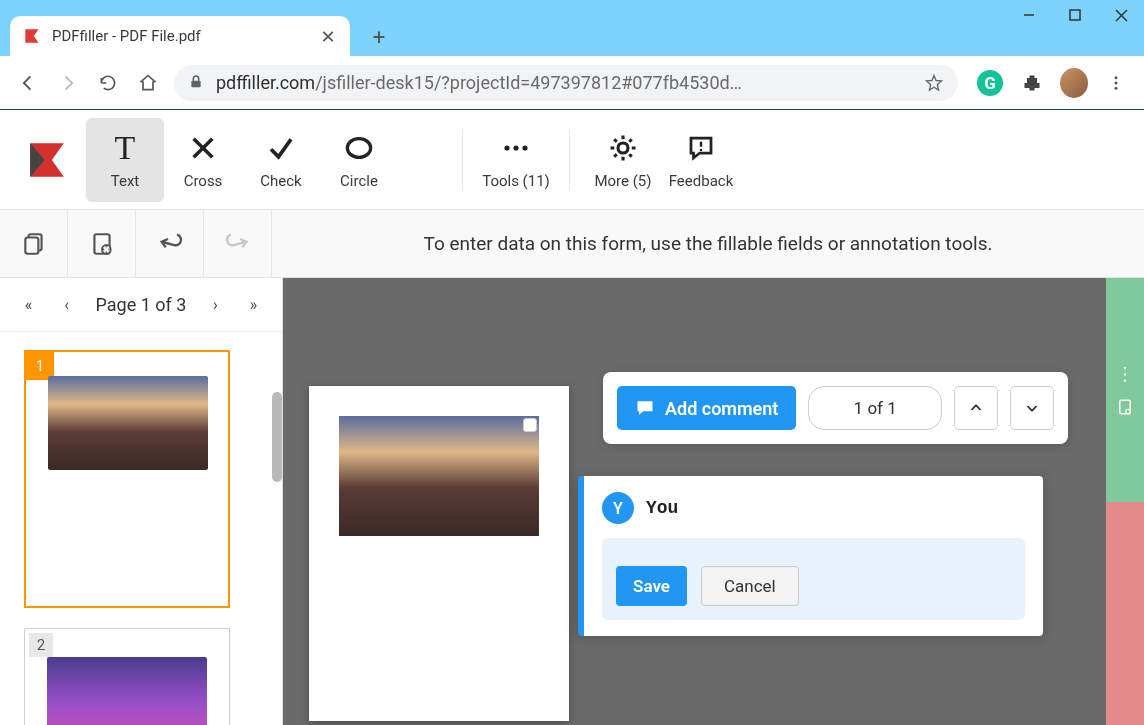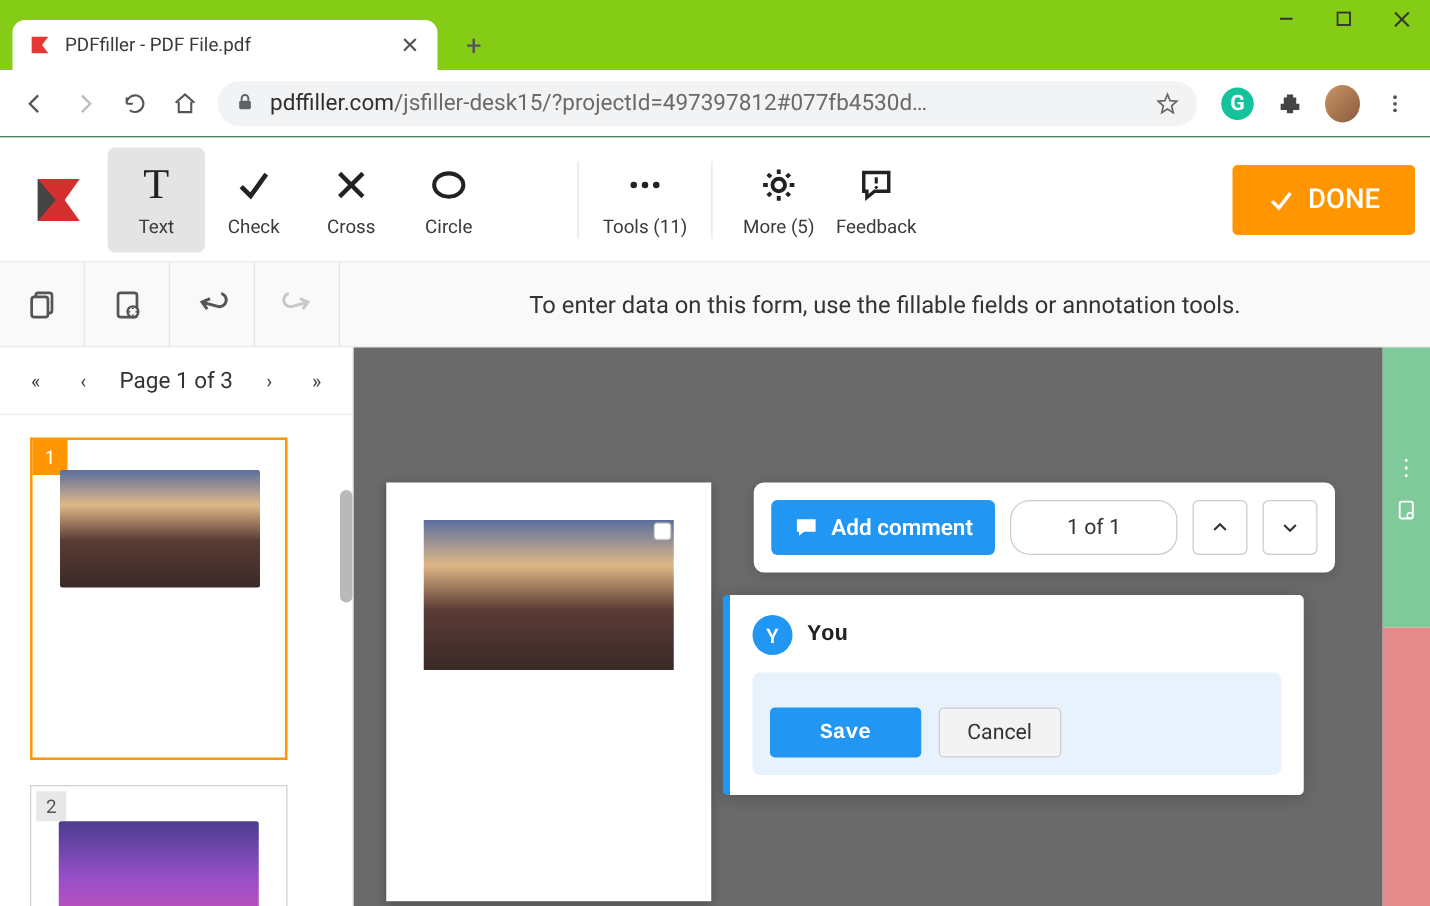--- a/index.html
+++ b/index.html
@@ -1,19 +1,19 @@
 <!DOCTYPE html>
 <html><head>
 <meta charset="utf-8">
 <style>
 * { box-sizing: border-box; margin: 0; padding: 0; font-family: -apple-system, BlinkMacSystemFont, "Segoe UI", Roboto, Arial, sans-serif; }
 body { width: 1144px; height: 725px; background: #fff; overflow: hidden; position: relative; }
 
 
-.window-chrome { height: 56px; background: #84cc16; display: flex; align-items: flex-end; position: relative; }
+.window-chrome { height: 56px; background: #7dd3fc; display: flex; align-items: flex-end; position: relative; }
 .window-controls { position: absolute; right: 0; top: 0; display: flex; height: 40px; }
 .win-btn { width: 46px; height: 30px; display: flex; align-items: center; justify-content: center; cursor: pointer; color: #333; }
 .browser-tab { background: #fff; border-radius: 10px 10px 0 0; height: 40px; display: flex; align-items: center; padding: 0 12px; margin-left: 10px; width: 340px; position: relative; }
 .tab-favicon { width: 20px; height: 20px; margin-right: 10px; }
 .tab-title { font-size: 15px; color: #3a3a3a; flex: 1; white-space: nowrap; overflow: hidden; text-overflow: ellipsis; }
 .tab-close { width: 20px; height: 20px; display: flex; align-items: center; justify-content: center; color: #555; cursor: pointer; font-size: 18px; }
 .new-tab { width: 30px; height: 30px; display: flex; align-items: center; justify-content: center; margin-left: 14px; margin-bottom: 4px; font-size: 22px; color: #555; cursor: pointer; }
 
 
 .url-bar-row { height: 54px; background: #fff; display: flex; align-items: center; padding: 0 8px; border-bottom: 1px solid #14532d; }
@@ -62,34 +62,34 @@
 .thumb2 .timg { position: absolute; top: 28px; left: 22px; width: 160px; height: 94px; background: linear-gradient(180deg,#4a3d8f 0%,#9a4fc9 50%,#d94fb0 100%); border-radius: 2px; }
 .scroll-ind { position: absolute; right: 0; top: 60px; width: 10px; height: 90px; background: #b9b9b9; border-radius: 5px; }
 
 
 .canvas-area { flex: 1; background: #6a6a6a; position: relative; overflow: hidden; }
 .page-preview { position: absolute; left: 26px; top: 108px; width: 260px; height: 335px; background: #fff; box-shadow: 0 2px 8px rgba(0,0,0,0.3); }
 .page-preview .pimg { position: absolute; top: 30px; left: 30px; width: 200px; height: 120px; background: linear-gradient(180deg,#5a6e9e 0%,#dfb787 30%,#5b3b35 60%,#3a2a28 100%); }
 .comment-marker { position: absolute; top: 2px; right: 2px; width: 14px; height: 14px; background: #fff; border: 1px solid #ccc; border-radius: 3px; }
 
 
-.comment-bar { position: absolute; left: 320px; top: 108px; width: 465px; height: 72px; background: #fff; border-radius: 8px; box-shadow: 0 2px 10px rgba(0,0,0,0.15); display: flex; align-items: center; padding: 12px 14px; gap: 12px; }
+.comment-bar { position: absolute; left: 320px; top: 94px; width: 465px; height: 72px; background: #fff; border-radius: 8px; box-shadow: 0 2px 10px rgba(0,0,0,0.15); display: flex; align-items: center; padding: 12px 14px; gap: 12px; }
 .add-comment-btn { background: #2196f3; color: #fff; height: 44px; padding: 0 18px; border-radius: 5px; display: flex; align-items: center; gap: 10px; font-size: 18px; font-weight: 600; cursor: pointer; }
 .counter-box { flex: 1; height: 44px; border: 1px solid #ccc; border-radius: 16px; display: flex; align-items: center; justify-content: center; font-size: 17px; color: #333; }
 .arrow-box { width: 44px; height: 44px; border: 1px solid #ccc; border-radius: 5px; display: flex; align-items: center; justify-content: center; cursor: pointer; color: #333; }
 
 
 .comment-panel { position: absolute; left: 295px; top: 198px; width: 465px; background: #fff; border-left: 6px solid #2196f3; border-radius: 4px; box-shadow: 0 2px 14px rgba(0,0,0,0.2); padding: 16px 18px; }
 .comment-user { display: flex; align-items: center; gap: 12px; margin-bottom: 14px; }
 .user-badge { width: 32px; height: 32px; border-radius: 50%; background: #2196f3; color: #fff; display: flex; align-items: center; justify-content: center; font-weight: 600; font-size: 16px; }
 .user-name { font-size: 18px; font-weight: 600; color: #222; font-family: Liberation Mono, monospace; }
 .comment-input-wrap { background: #e8f2fc; border-radius: 6px; padding: 14px; }
 .comment-textarea { width: 100%; height: 60px; border: 1px solid #ccc; border-radius: 4px; padding: 10px 12px; font-size: 17px; color: #555; resize: none; outline: none; }
 .panel-actions { display: flex; gap: 14px; margin-top: 14px; }
-.save-btn { background: #2196f3; color: #fff; border: none; height: 40px; padding: 0 40px; border-radius: 4px; font-size: 17px; font-weight: 600; cursor: pointer; font-family: Liberation Mono, monospace; }
+.save-btn { background: #2196f3; color: #fff; border: none; height: 40px; padding: 0 17px; border-radius: 4px; font-size: 17px; font-weight: 600; cursor: pointer; }
 .cancel-btn { background: #f3f3f3; border: 1px solid #ccc; color: #333; height: 40px; padding: 0 22px; border-radius: 4px; font-size: 17px; font-weight: 400; cursor: pointer; }
 
 
 .right-rail { width: 38px; display: flex; flex-direction: column; }
 .rail-seg { flex: 1; display: flex; flex-direction: column; align-items: center; justify-content: center; gap: 14px; color: #fff; }
 .rail-green { background: #7fc99b; }
 .rail-red { background: #e58a8a; }
 .rail-icon { font-size: 18px; }
 
 svg { display: block; }
@@ -191,34 +191,34 @@
         <path fill="#d32f2f" d="M6 6 L34 6 L24 20 L34 34 L6 34 Z"></path>
         <path fill="#444" d="M6 6 L18 20 L6 34 Z"></path>
       </svg>
   </div>
   <div class="tool-btn active">
     <div class="tool-icon" style="font-family:Georgia,serif;font-size:34px;">T</div>
     <div class="tool-label">Text</div>
   </div>
   <div class="tool-btn">
     <div class="tool-icon">
-        <svg width="30" height="30" viewBox="0 0 24 24">
-          <path d="M4 13 L10 19 L20 5" fill="none" stroke="#222" stroke-width="3"></path>
-        </svg>
-      </div>
-    <div class="tool-label">Check</div>
-  </div>
-  <div class="tool-btn">
-    <div class="tool-icon">
         <svg width="28" height="28" viewBox="0 0 24 24">
           <line x1="4" y1="4" x2="20" y2="20" stroke="#222" stroke-width="3"></line>
           <line x1="20" y1="4" x2="4" y2="20" stroke="#222" stroke-width="3"></line>
         </svg>
       </div>
     <div class="tool-label">Cross</div>
+  </div>
+  <div class="tool-btn">
+    <div class="tool-icon">
+        <svg width="30" height="30" viewBox="0 0 24 24">
+          <path d="M4 13 L10 19 L20 5" fill="none" stroke="#222" stroke-width="3"></path>
+        </svg>
+      </div>
+    <div class="tool-label">Check</div>
   </div>
   <div class="tool-btn">
     <div class="tool-icon">
         <svg width="28" height="28" viewBox="0 0 24 24">
           <ellipse cx="12" cy="12" rx="10" ry="8" fill="none" stroke="#222" stroke-width="2.8"></ellipse>
         </svg>
       </div>
     <div class="tool-label">Circle</div>
   </div>
   <div class="toolbar-gap"></div>
@@ -247,26 +247,20 @@
     <div class="tool-icon">
         <svg width="30" height="30" viewBox="0 0 24 24">
           <path d="M4 4 h16 v12 h-9 l-5 4 v-4 h-2 Z" fill="none" stroke="#222" stroke-width="2.2"></path>
           <line x1="12" y1="7" x2="12" y2="11" stroke="#222" stroke-width="2"></line>
           <circle cx="12" cy="13.5" r="1" fill="#222"></circle>
         </svg>
       </div>
     <div class="tool-label">Feedback</div>
   </div>
   <div class="flex-spacer"></div>
-  <div class="done-btn">
-    <svg width="22" height="22" viewBox="0 0 24 24">
-        <path d="M4 13 L10 19 L20 6" fill="none" stroke="#fff" stroke-width="3"></path>
-      </svg>
-    <span>DONE</span>
-  </div>
 </div>
 
 <div class="secondary-bar">
   <div class="sec-btn">
       <svg width="26" height="26" viewBox="0 0 24 24">
         <rect x="7" y="3" width="12" height="15" rx="2" fill="none" stroke="#555" stroke-width="2"></rect>
         <rect x="4" y="6" width="12" height="15" rx="2" fill="#f9f9f9" stroke="#555" stroke-width="2"></rect>
       </svg>
     </div>
   <div class="sec-btn">

